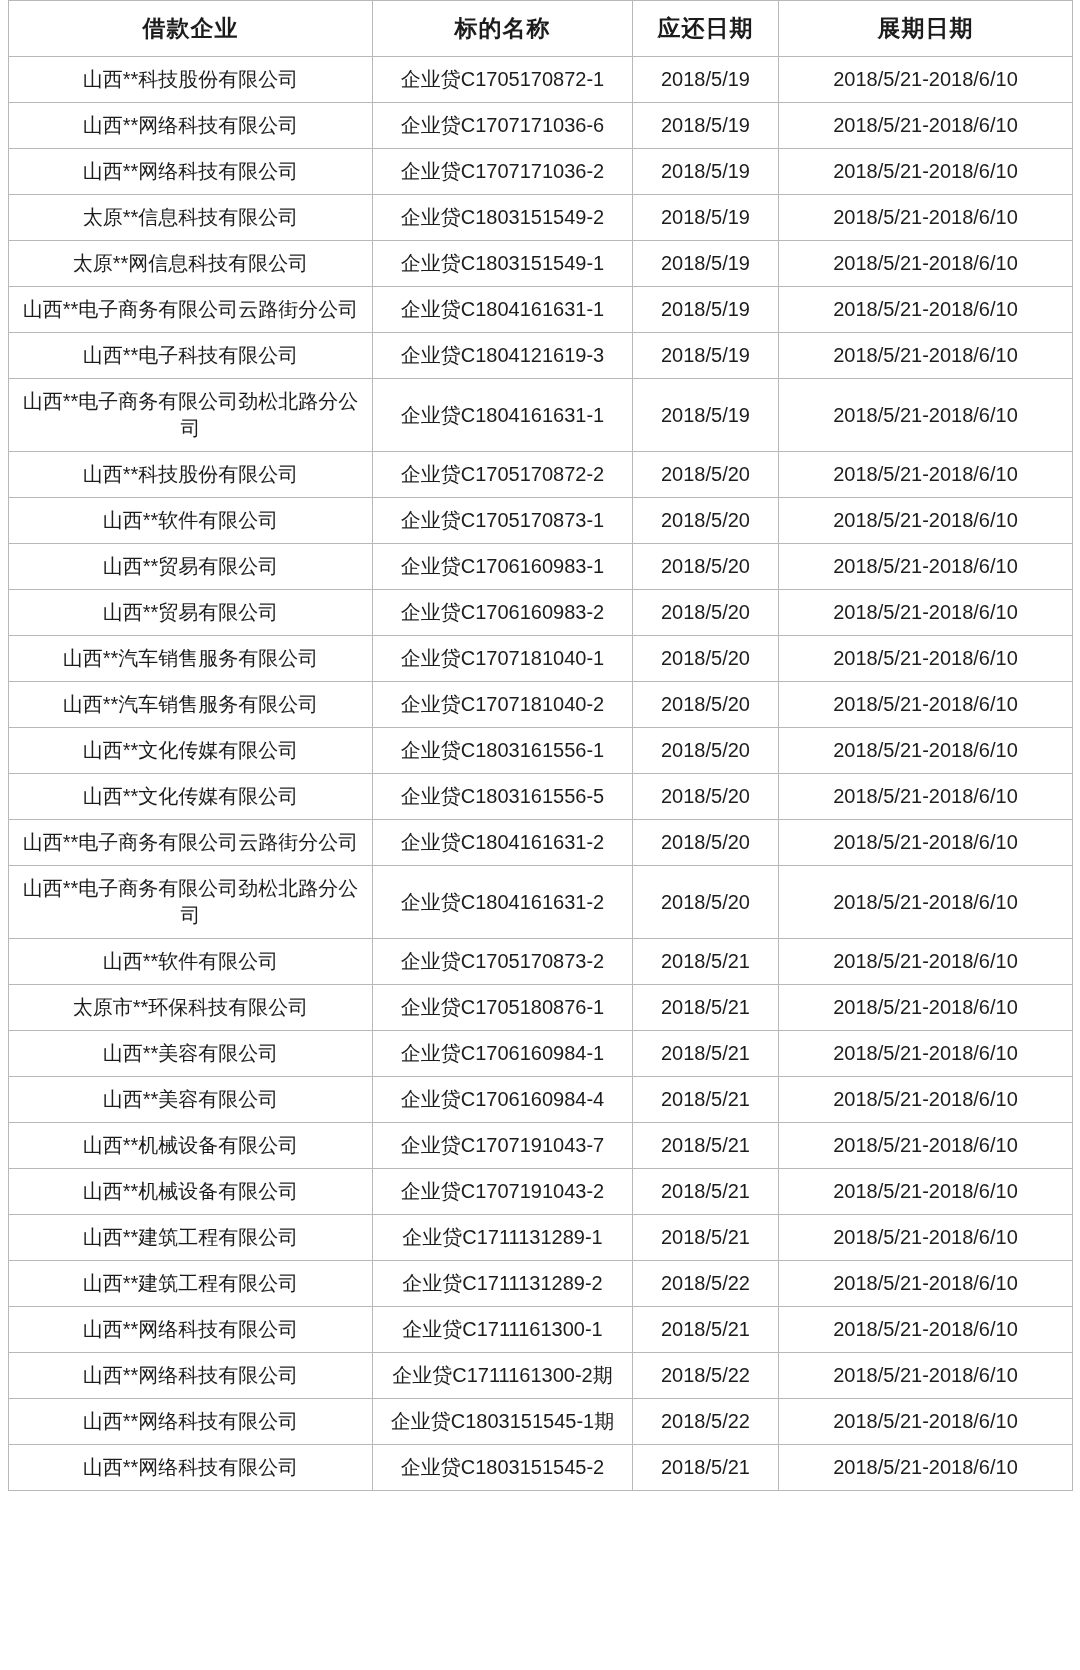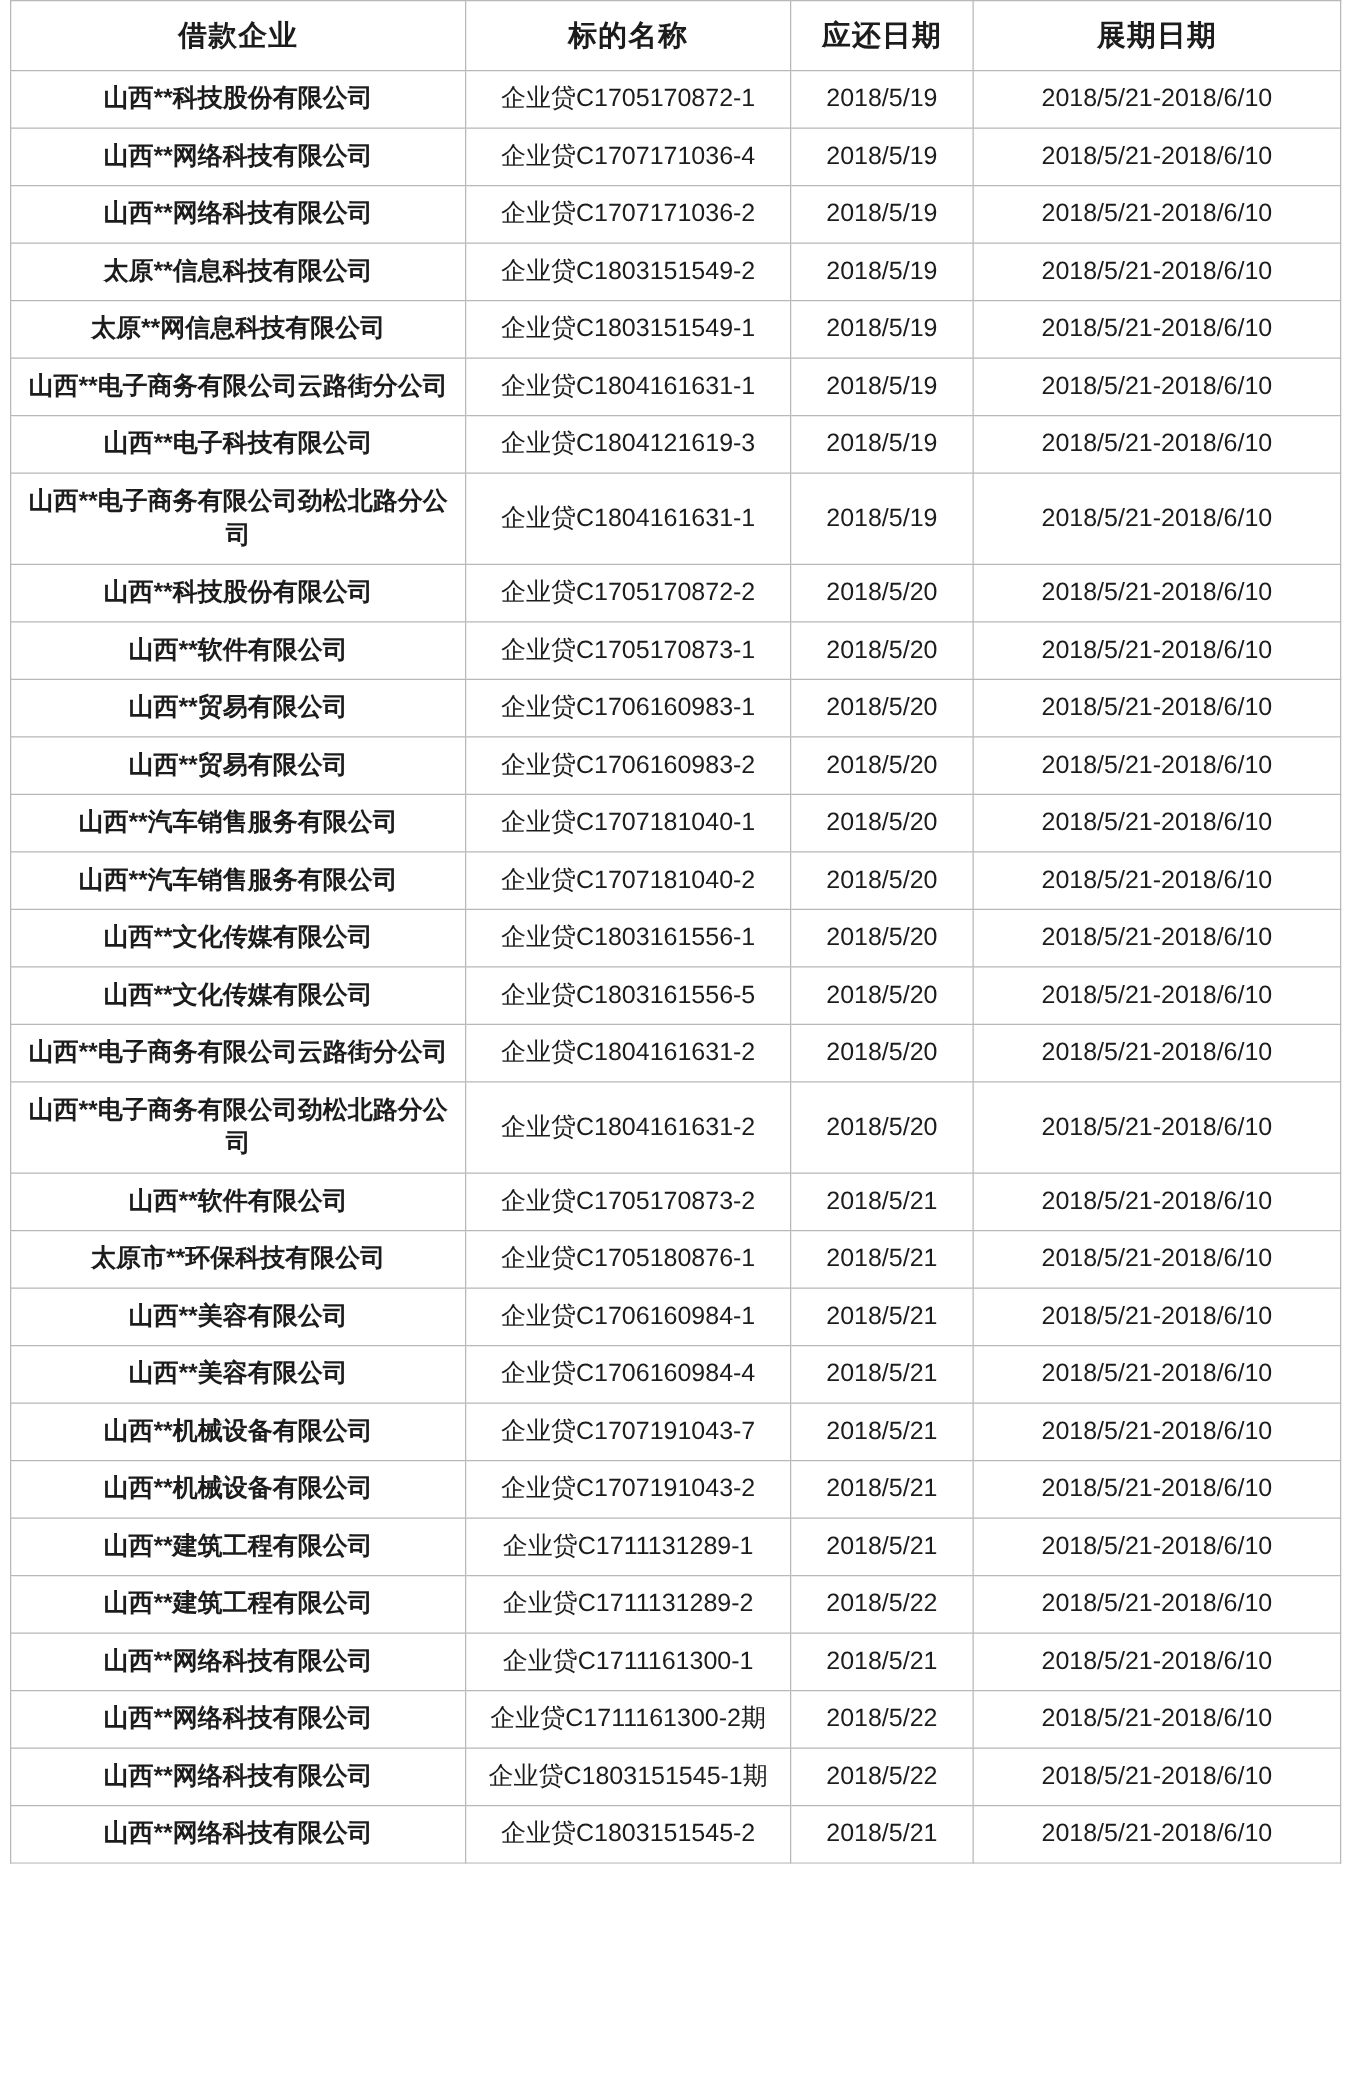--- a/index.html
+++ b/index.html
@@ -41,21 +41,20 @@
   }
   table.loan-table thead th {
     font-size: 23px;
     font-weight: bold;
     padding: 12px 6px;
     letter-spacing: 1px;
     background: #ffffff;
   }
   table.loan-table tbody td.company {
     letter-spacing: 0px;
-    font-weight: bold;
   }
   table.loan-table tbody td.target {
     letter-spacing: 0px;
   }
   table.loan-table tbody td.due,
   table.loan-table tbody td.extend {
     letter-spacing: 0px;
     white-space: nowrap;
   }
 </style>
@@ -80,21 +79,21 @@
     </thead>
     <tbody id="table-body">
         <tr>
           <td class="company">山西**科技股份有限公司</td>
           <td class="target">企业贷C1705170872-1</td>
           <td class="due">2018/5/19</td>
           <td class="extend">2018/5/21-2018/6/10</td>
         </tr>
         <tr>
           <td class="company">山西**网络科技有限公司</td>
-          <td class="target">企业贷C1707171036-4</td>
+          <td class="target">企业贷C1707171036-6</td>
           <td class="due">2018/5/19</td>
           <td class="extend">2018/5/21-2018/6/10</td>
         </tr>
         <tr>
           <td class="company">山西**网络科技有限公司</td>
           <td class="target">企业贷C1707171036-2</td>
           <td class="due">2018/5/19</td>
           <td class="extend">2018/5/21-2018/6/10</td>
         </tr>
         <tr>

